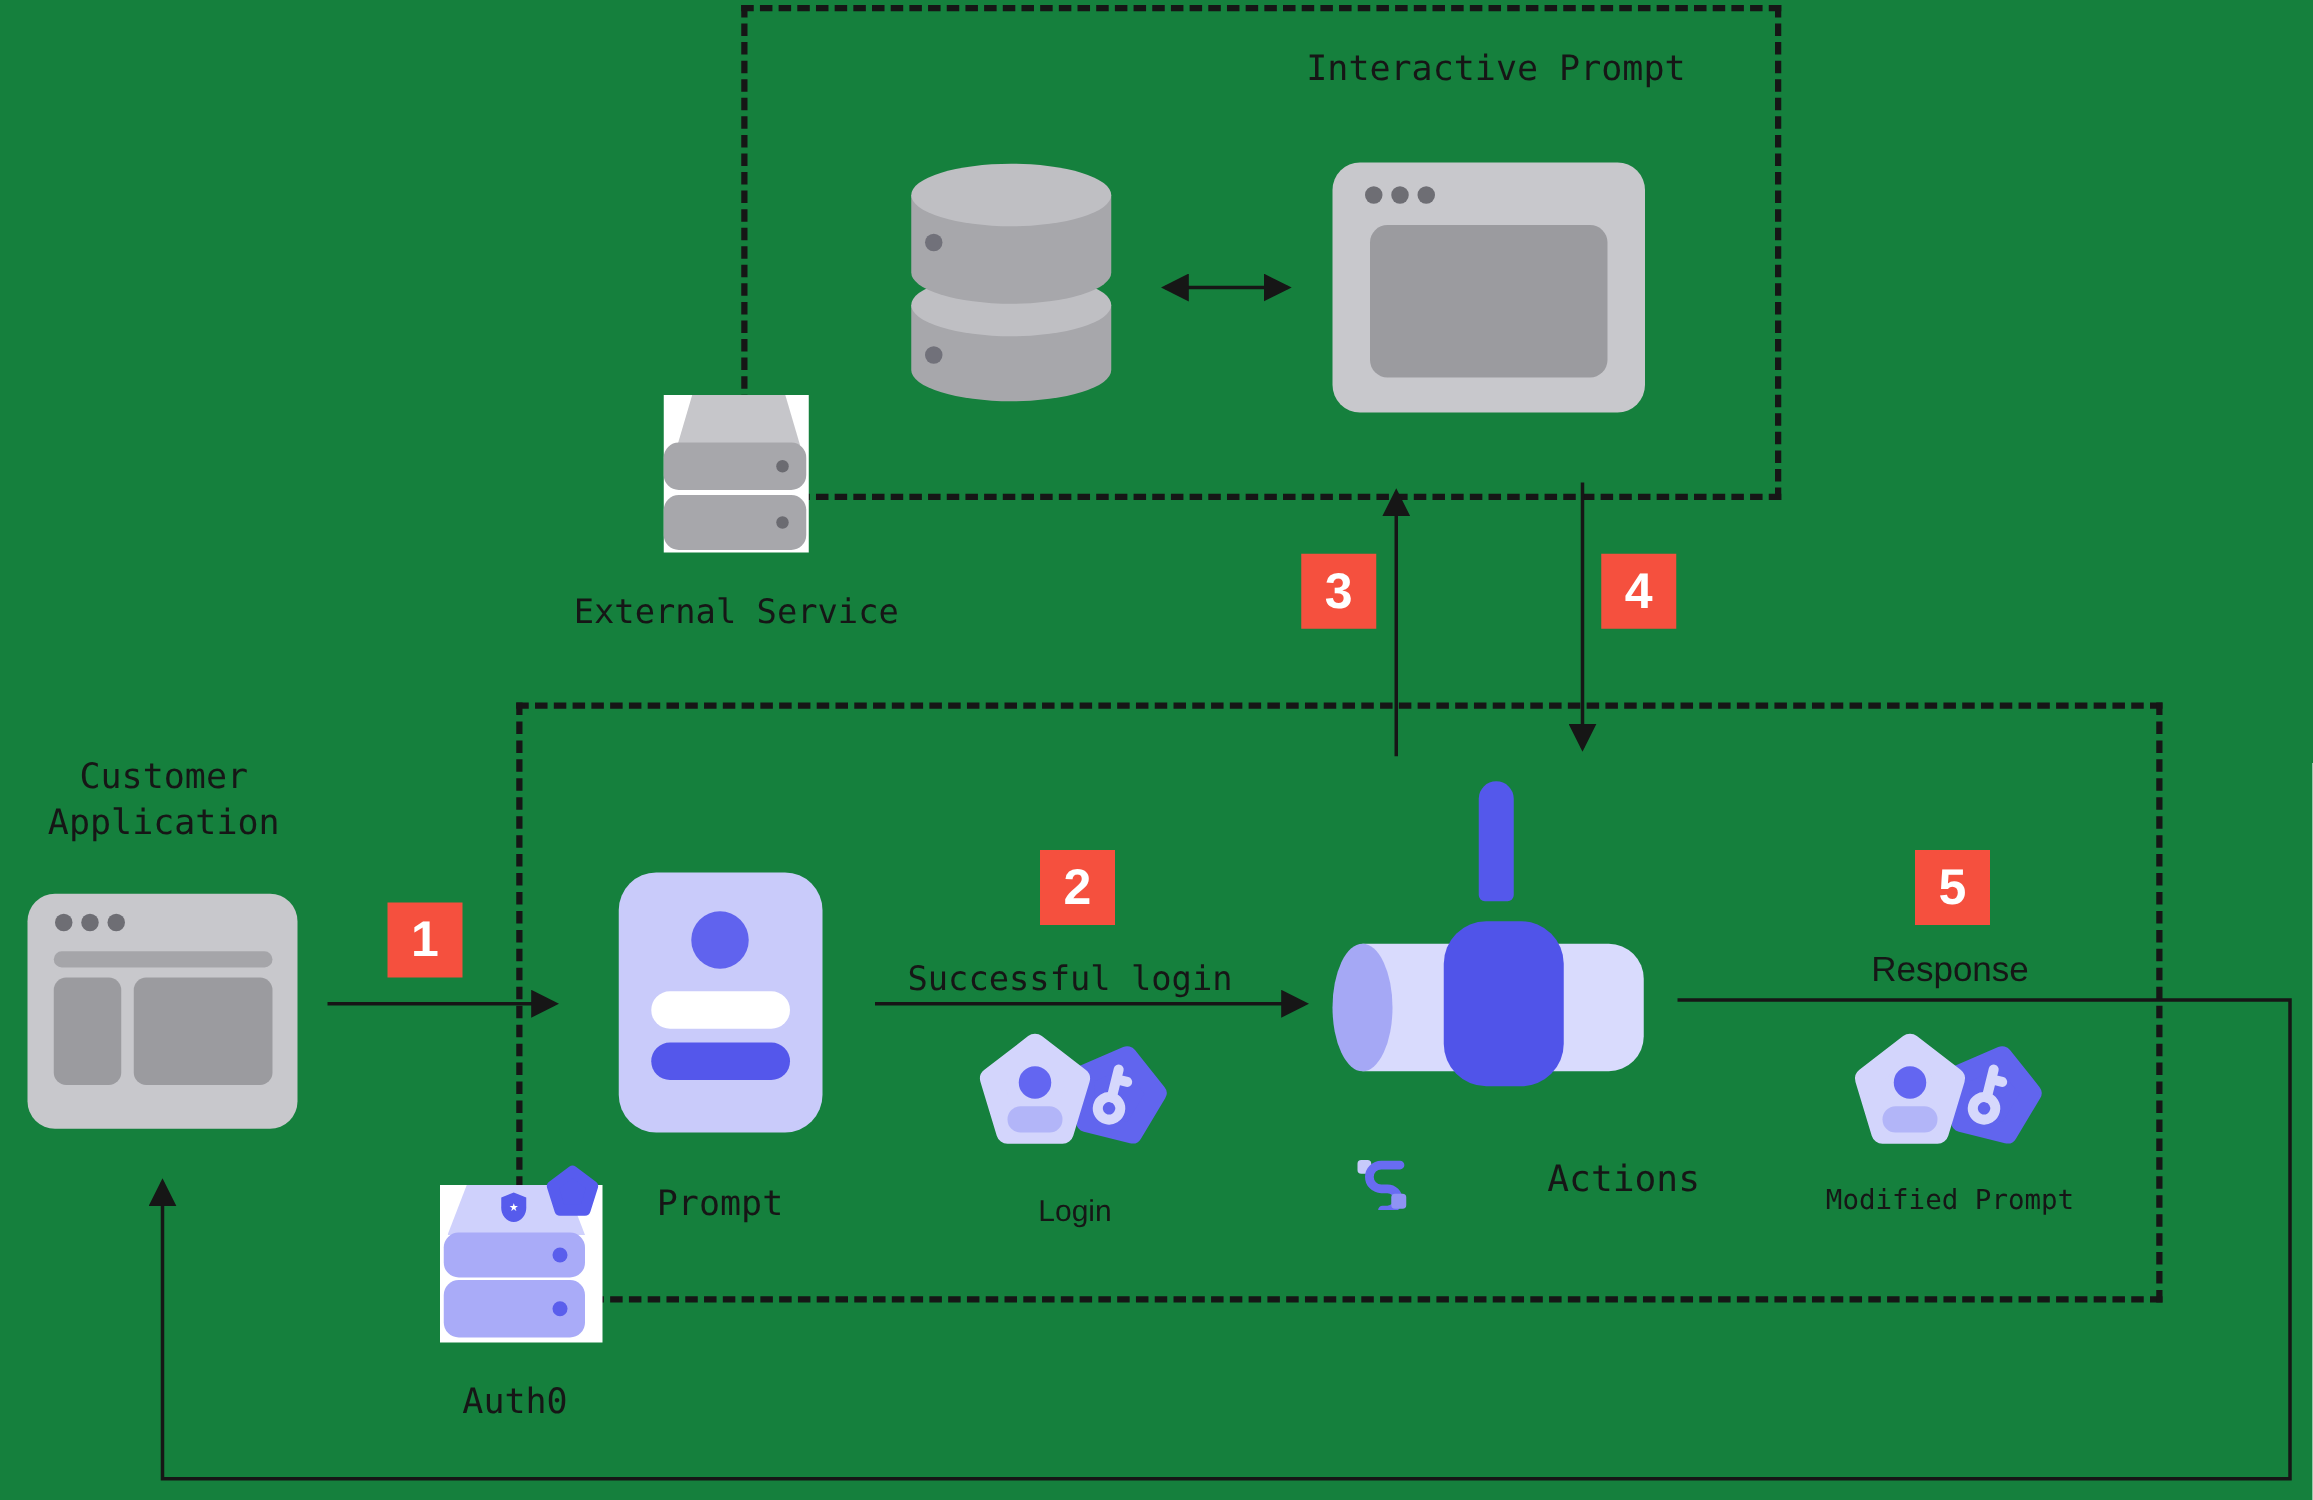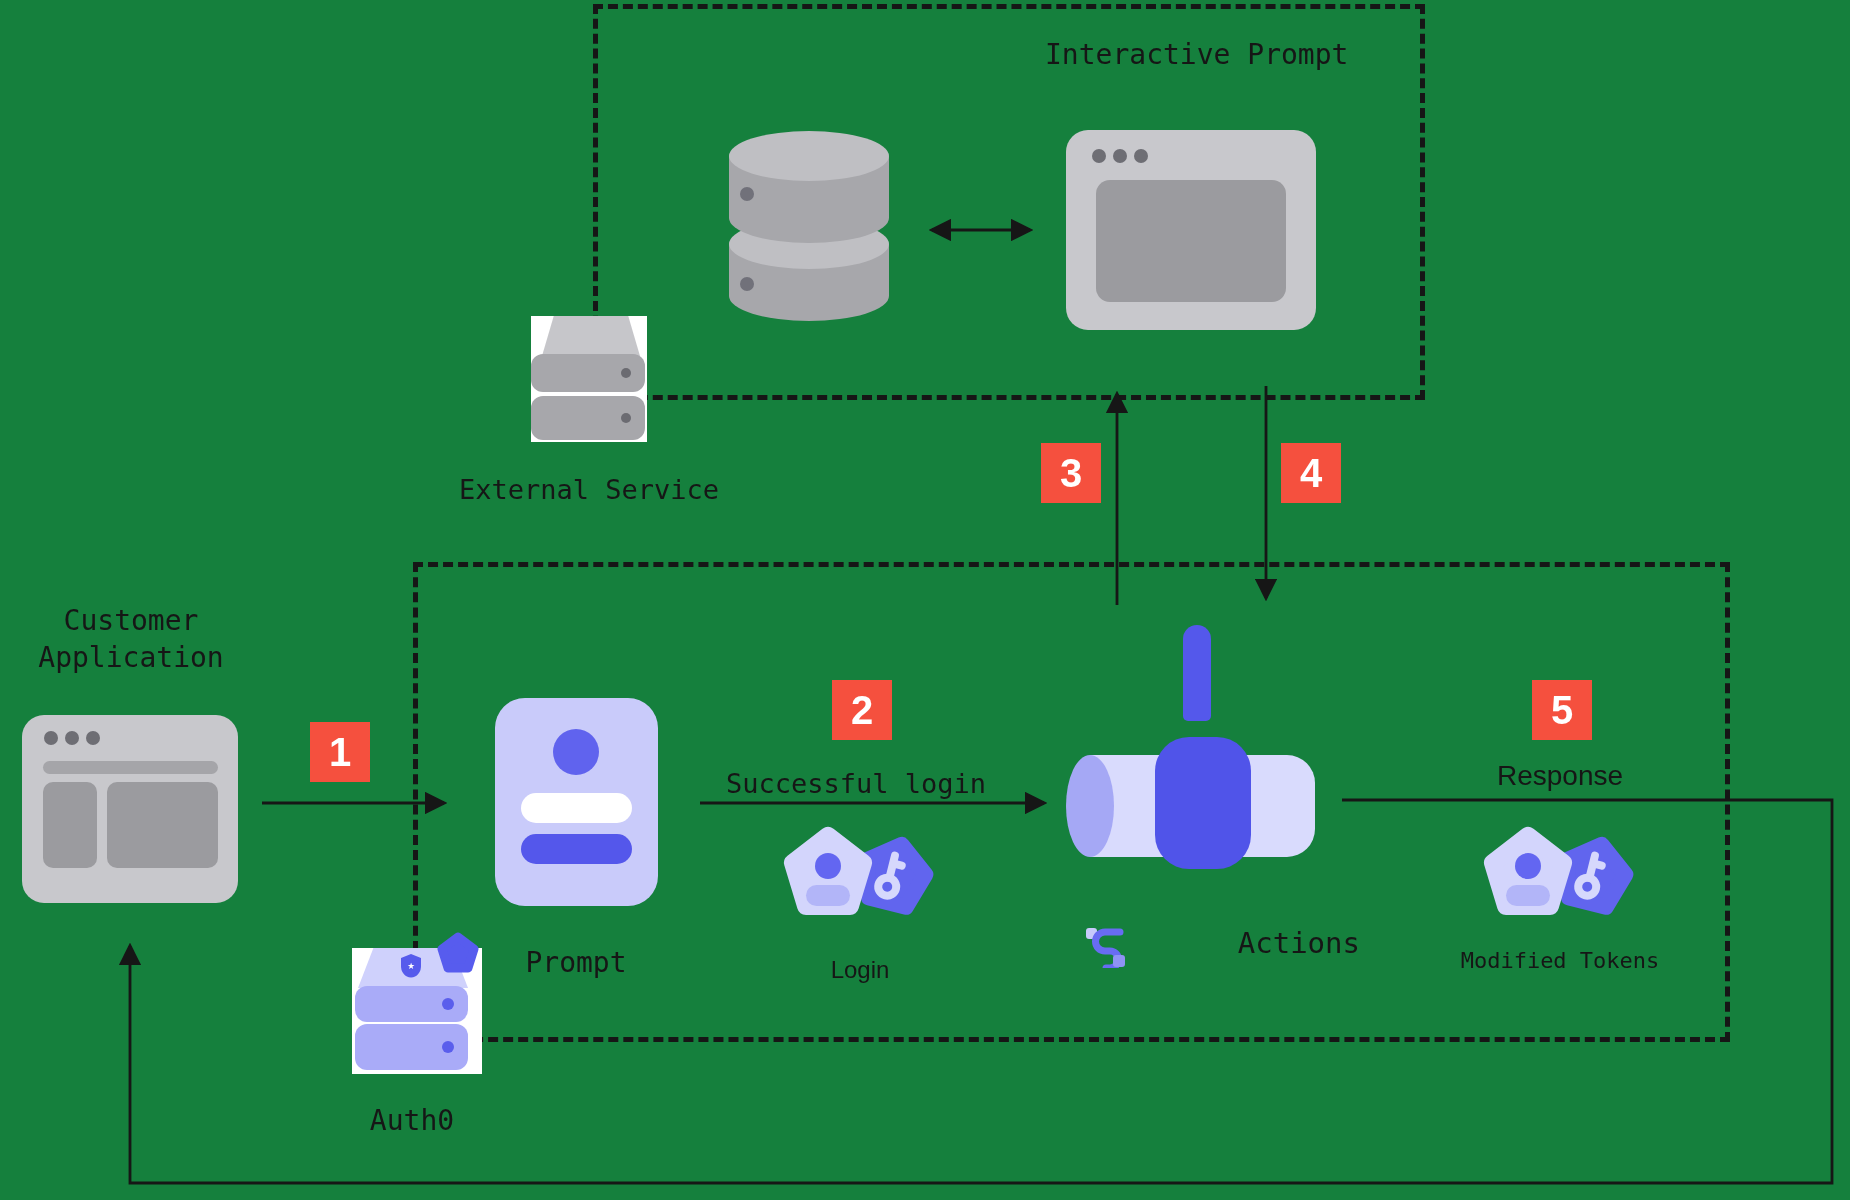--- a/index.html
+++ b/index.html
@@ -160,21 +160,21 @@
         <circle cx="-4" cy="12" r="9"></circle>
         <path d="M-4 3 V-20 M-4 -12 H5"></path>
       </g>
     </g>
     <g>
       <path d="M50 18 L85 45 L72 88 L28 88 L15 45 Z" fill="#d3d5fc" stroke="#d3d5fc" stroke-width="18" stroke-linejoin="round"></path>
       <circle cx="50" cy="48" r="13" fill="#6366f1"></circle>
       <rect x="28" y="67" width="44" height="21" rx="10.5" fill="#b2b5f8"></rect>
     </g>
   </svg>
-  <div class="lbl mono-sm" style="left:1410px;top:948px;width:300px;">Modified Tokens</div>
+  <div class="lbl mono-sm" style="left:1410px;top:948px;width:300px;">Modified Prompt</div>
 
   <div class="server srv-lav" style="left:352px;top:948px;width:130px;height:126px;">
     <div class="trap" style="left:6px;top:0;width:110px;height:40px;clip-path:polygon(14% 0,86% 0,100% 100%,0 100%);"></div>
     <div class="slab" style="left:3px;top:38px;width:113px;height:36px;">
         <i></i>
       </div>
     <div class="slab" style="left:3px;top:76px;width:113px;height:46px;">
         <i></i>
       </div>
     <svg style="position:absolute;left:48px;top:5px;" width="22" height="26" viewBox="0 0 22 26">

